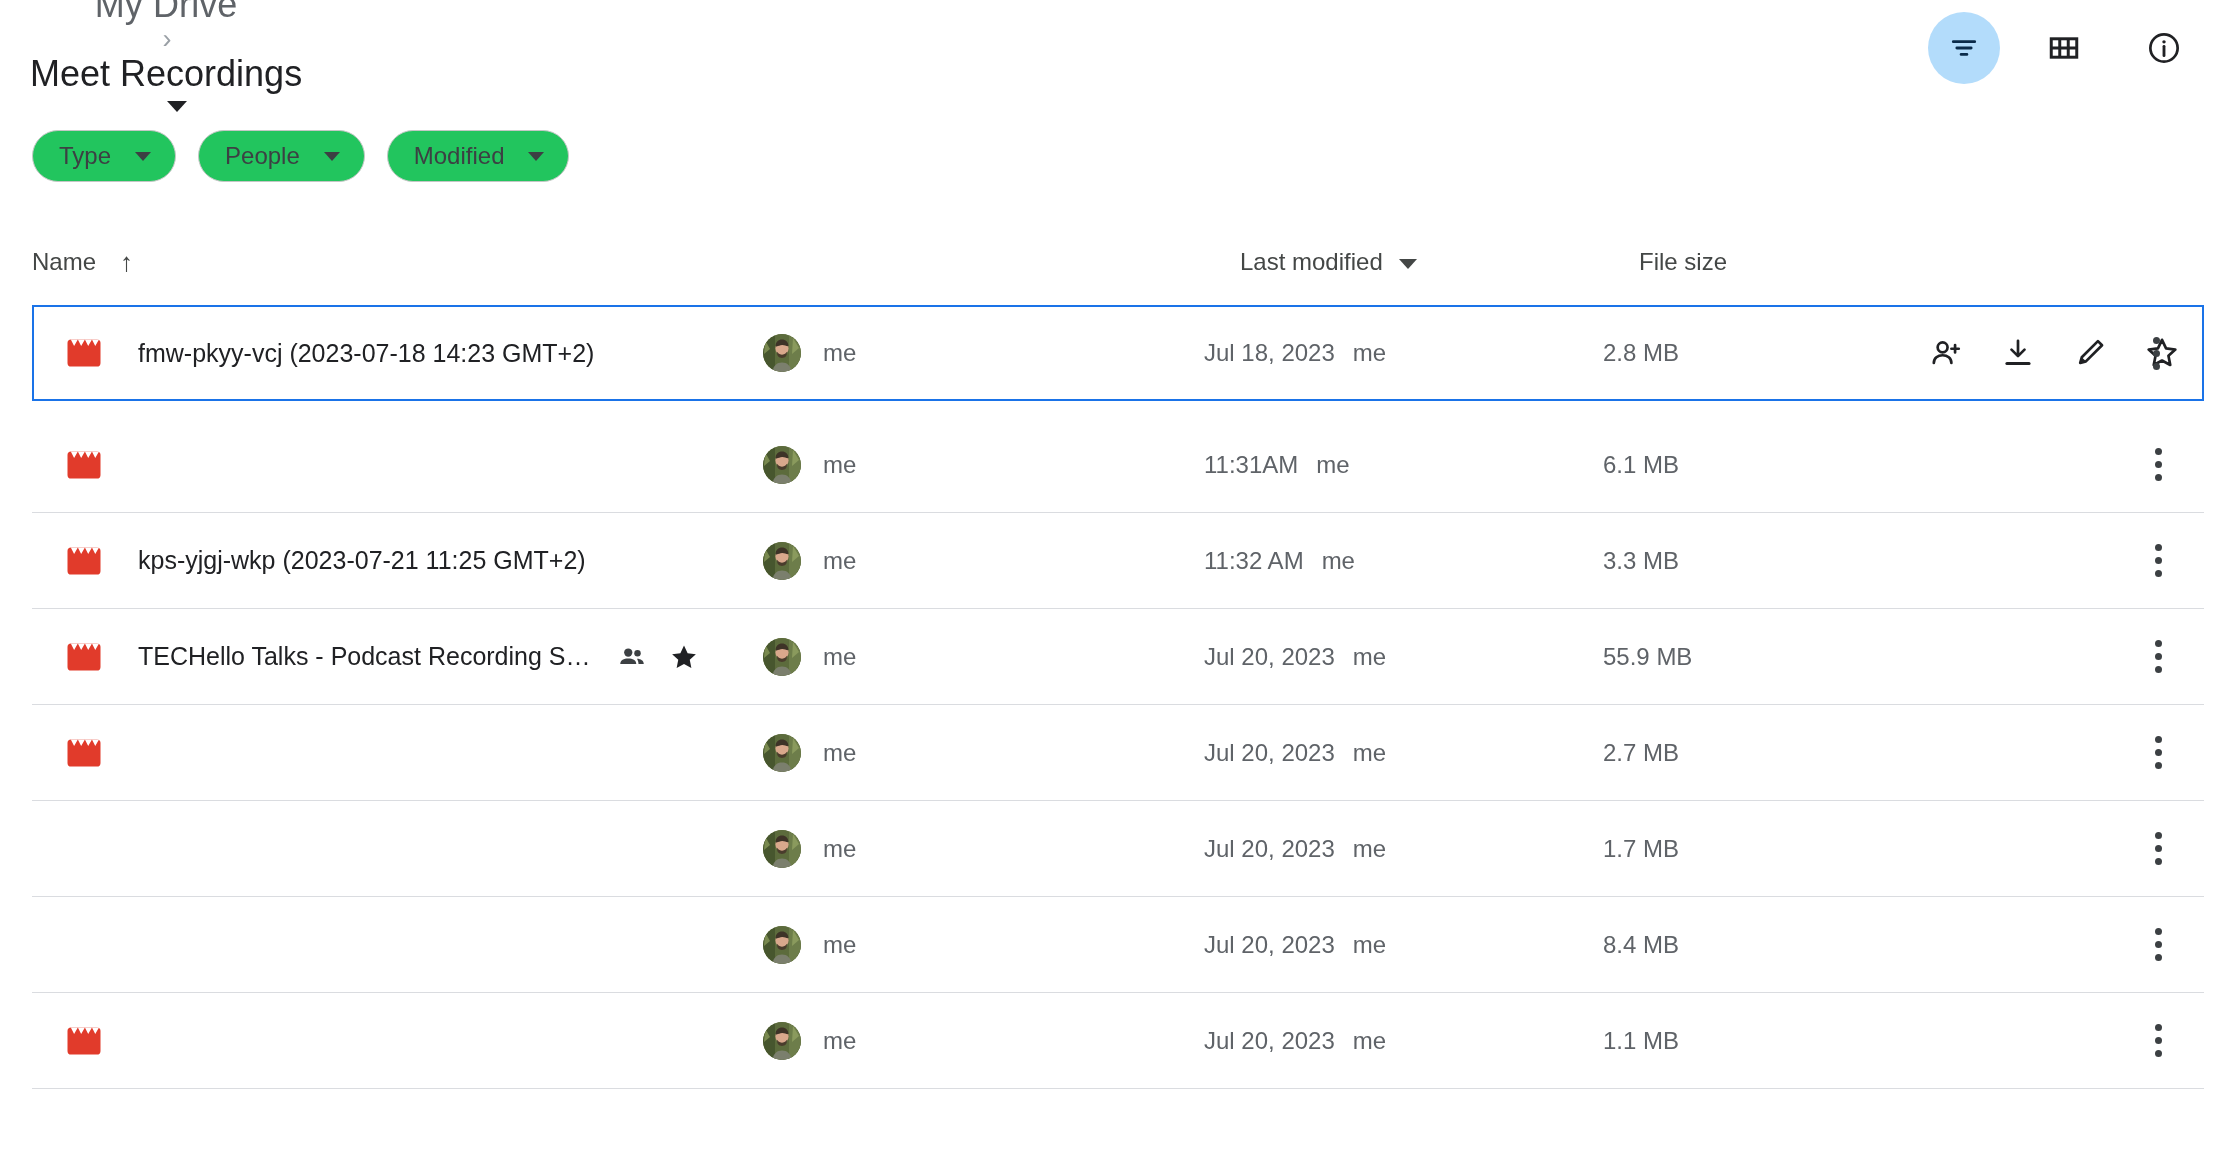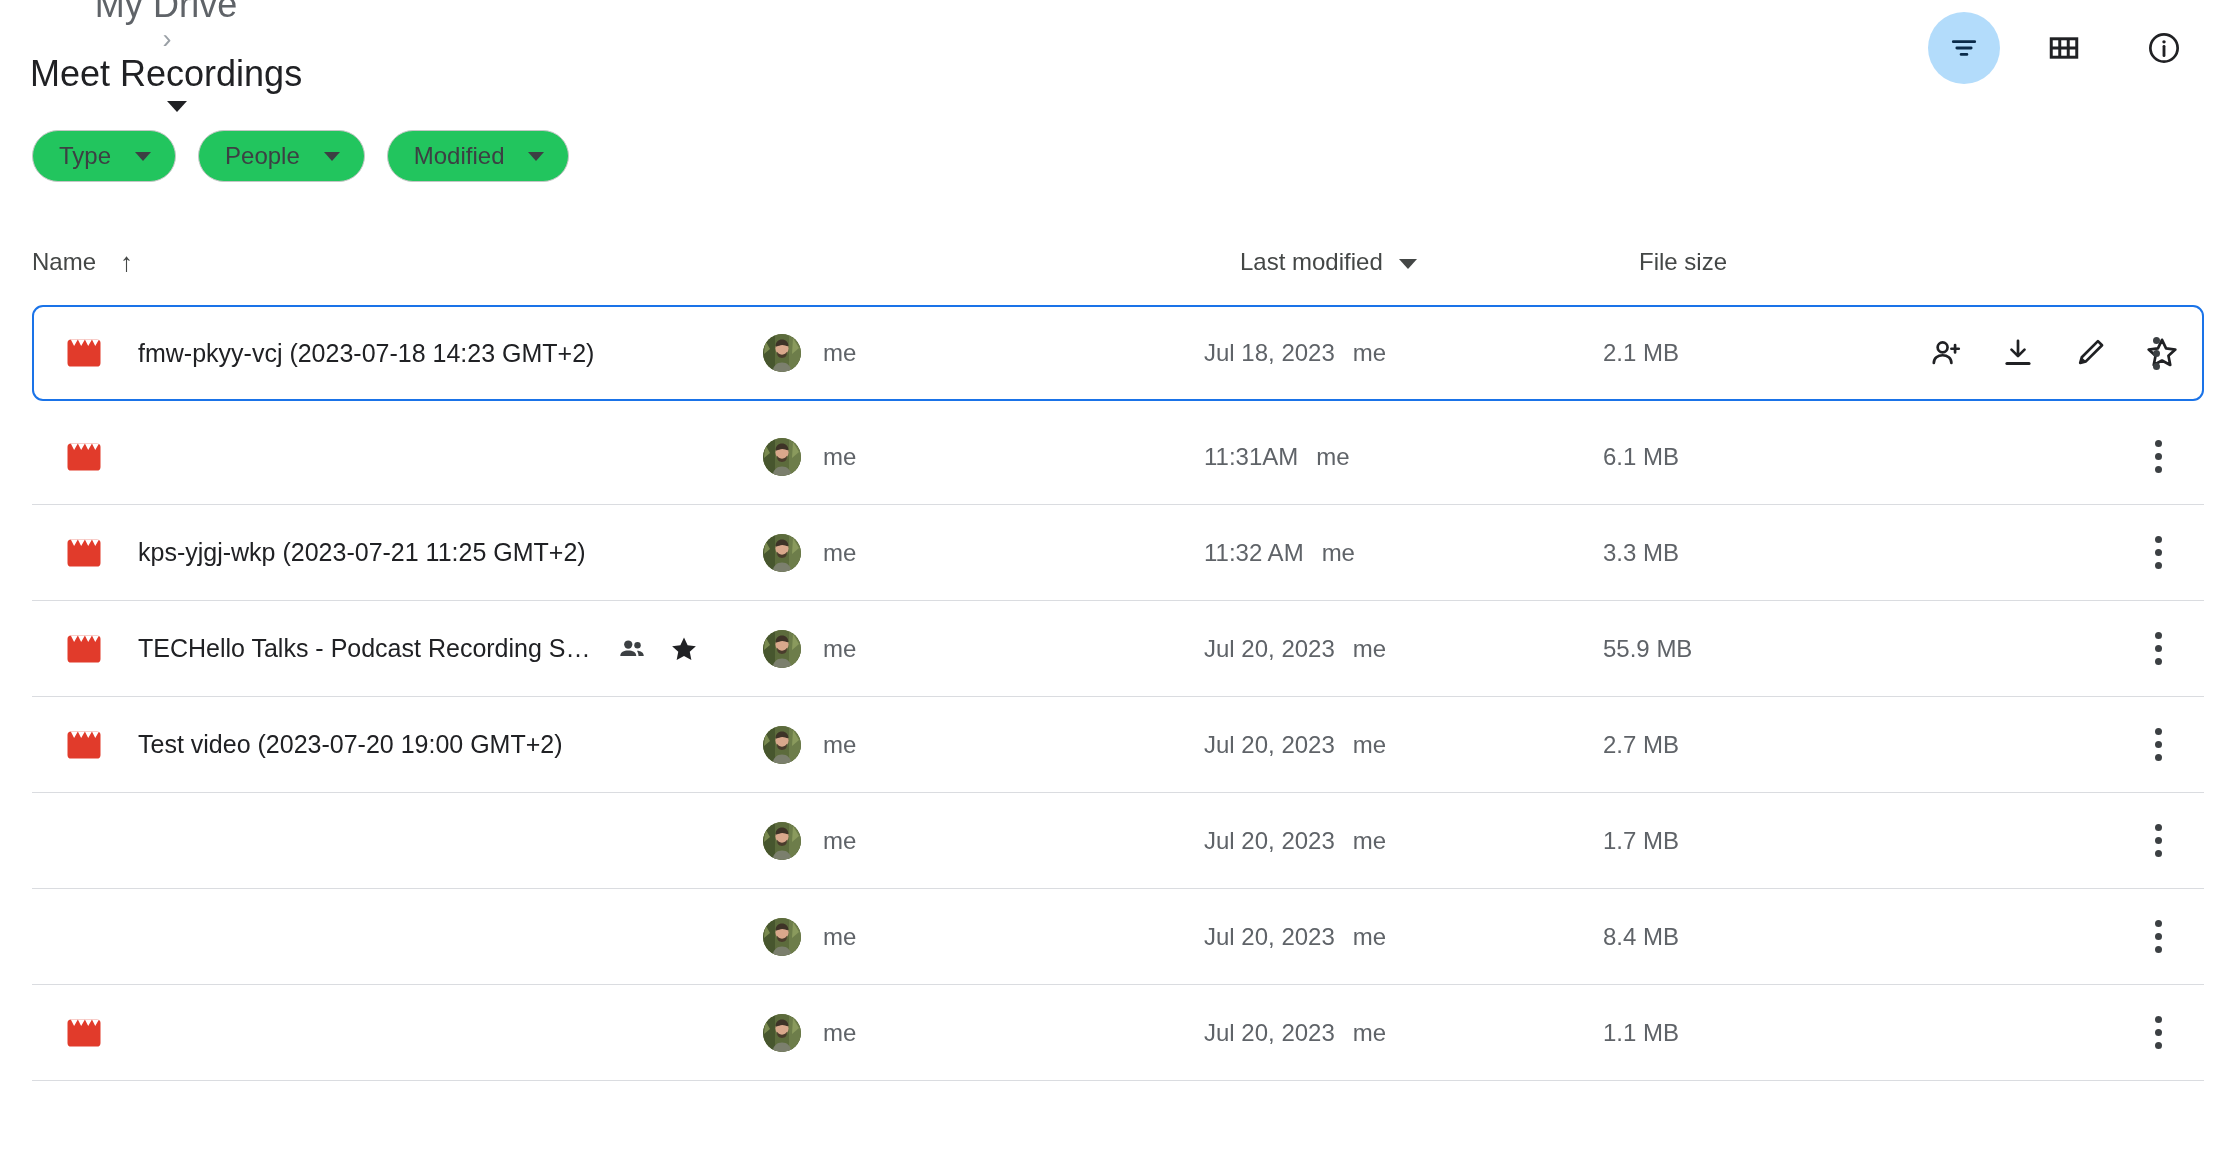--- a/index.html
+++ b/index.html
@@ -139,22 +139,22 @@
     width: 2236px;
   }
   .row {
     position: relative;
     height: 96px;
     border-bottom: 1px solid #dadce0;
     margin: 0 32px;
   }
   .row.selected {
     border: 2px solid #1a73e8;
-    border-radius: 11px;
-    margin: 0 32px 8px 32px;
+    border-radius: 0;
+    margin: 0 32px 16px 32px;
     height: 96px;
     background: #ffffff;
   }
   .row-inner {
     position: absolute;
     inset: 0;
   }
   .cell {
     position: absolute;
     top: 0;
@@ -335,21 +335,21 @@
                 <path d="M9.5 38c.6-6.2 4.4-9.4 9.5-9.4s8.9 3.2 9.5 9.4z" fill="#7b7f6d"></path>
               </g>
             </svg></span>
           <span class="owner-label">me</span>
         </div>
         <div class="cell c-mod">
           <span class="mod-text">Jul 18, 2023</span>
           <span class="mod-text" style="margin-left:18px">me</span>
         </div>
         <div class="cell c-size">
-          <span class="size-text">2.1 MB</span>
+          <span class="size-text">2.8 MB</span>
         </div>
         <div class="cell c-actions">
           <span class="actions">
             <span class="act">
               <svg width="34" height="34" viewBox="0 0 24 24">
                 <circle cx="9.6" cy="8" r="3.5" fill="none" stroke="#202124" stroke-width="1.9"></circle>
                 <path d="M3.4 19c0-3.4 2.8-5.4 6.2-5.4s6.2 2 6.2 5.4" fill="none" stroke="#202124" stroke-width="1.9" stroke-linecap="round"></path>
                 <path d="M18.4 6.4v5.2M15.8 9h5.2" stroke="#202124" stroke-width="1.9" stroke-linecap="round"></path>
               </svg>
             </span>
@@ -532,21 +532,20 @@
         </span>
       </div>
     </div>
     <div class="row">
       <div class="row-inner">
         <div class="cell c-name">
           <svg class="file-icon" viewBox="0 0 24 20">
             <rect x="1" y="1" width="22" height="18" rx="2.4" fill="#e13b2b"></rect>
             <path d="M3.2 1 L5.4 5.4 L7.9 1 Z M7.9 1 L10.1 5.4 L12.6 1 Z M12.6 1 L14.8 5.4 L17.3 1 Z M17.3 1 L19.5 5.4 L22 1 Z" fill="#ffffff"></path>
           </svg>
-          <span class="file-name">Test video (2023-07-20 19:00 GMT+2)</span>
         </div>
         <div class="cell c-owner">
           <span class="avatar"><svg width="38" height="38" viewBox="0 0 38 38">
               <defs>
                 <clipPath id="av">
                   <circle cx="19" cy="19" r="19"></circle>
                 </clipPath>
               </defs>
               <g clip-path="url(#av)">
                 <rect width="38" height="38" fill="#5c6b3c"></rect>

